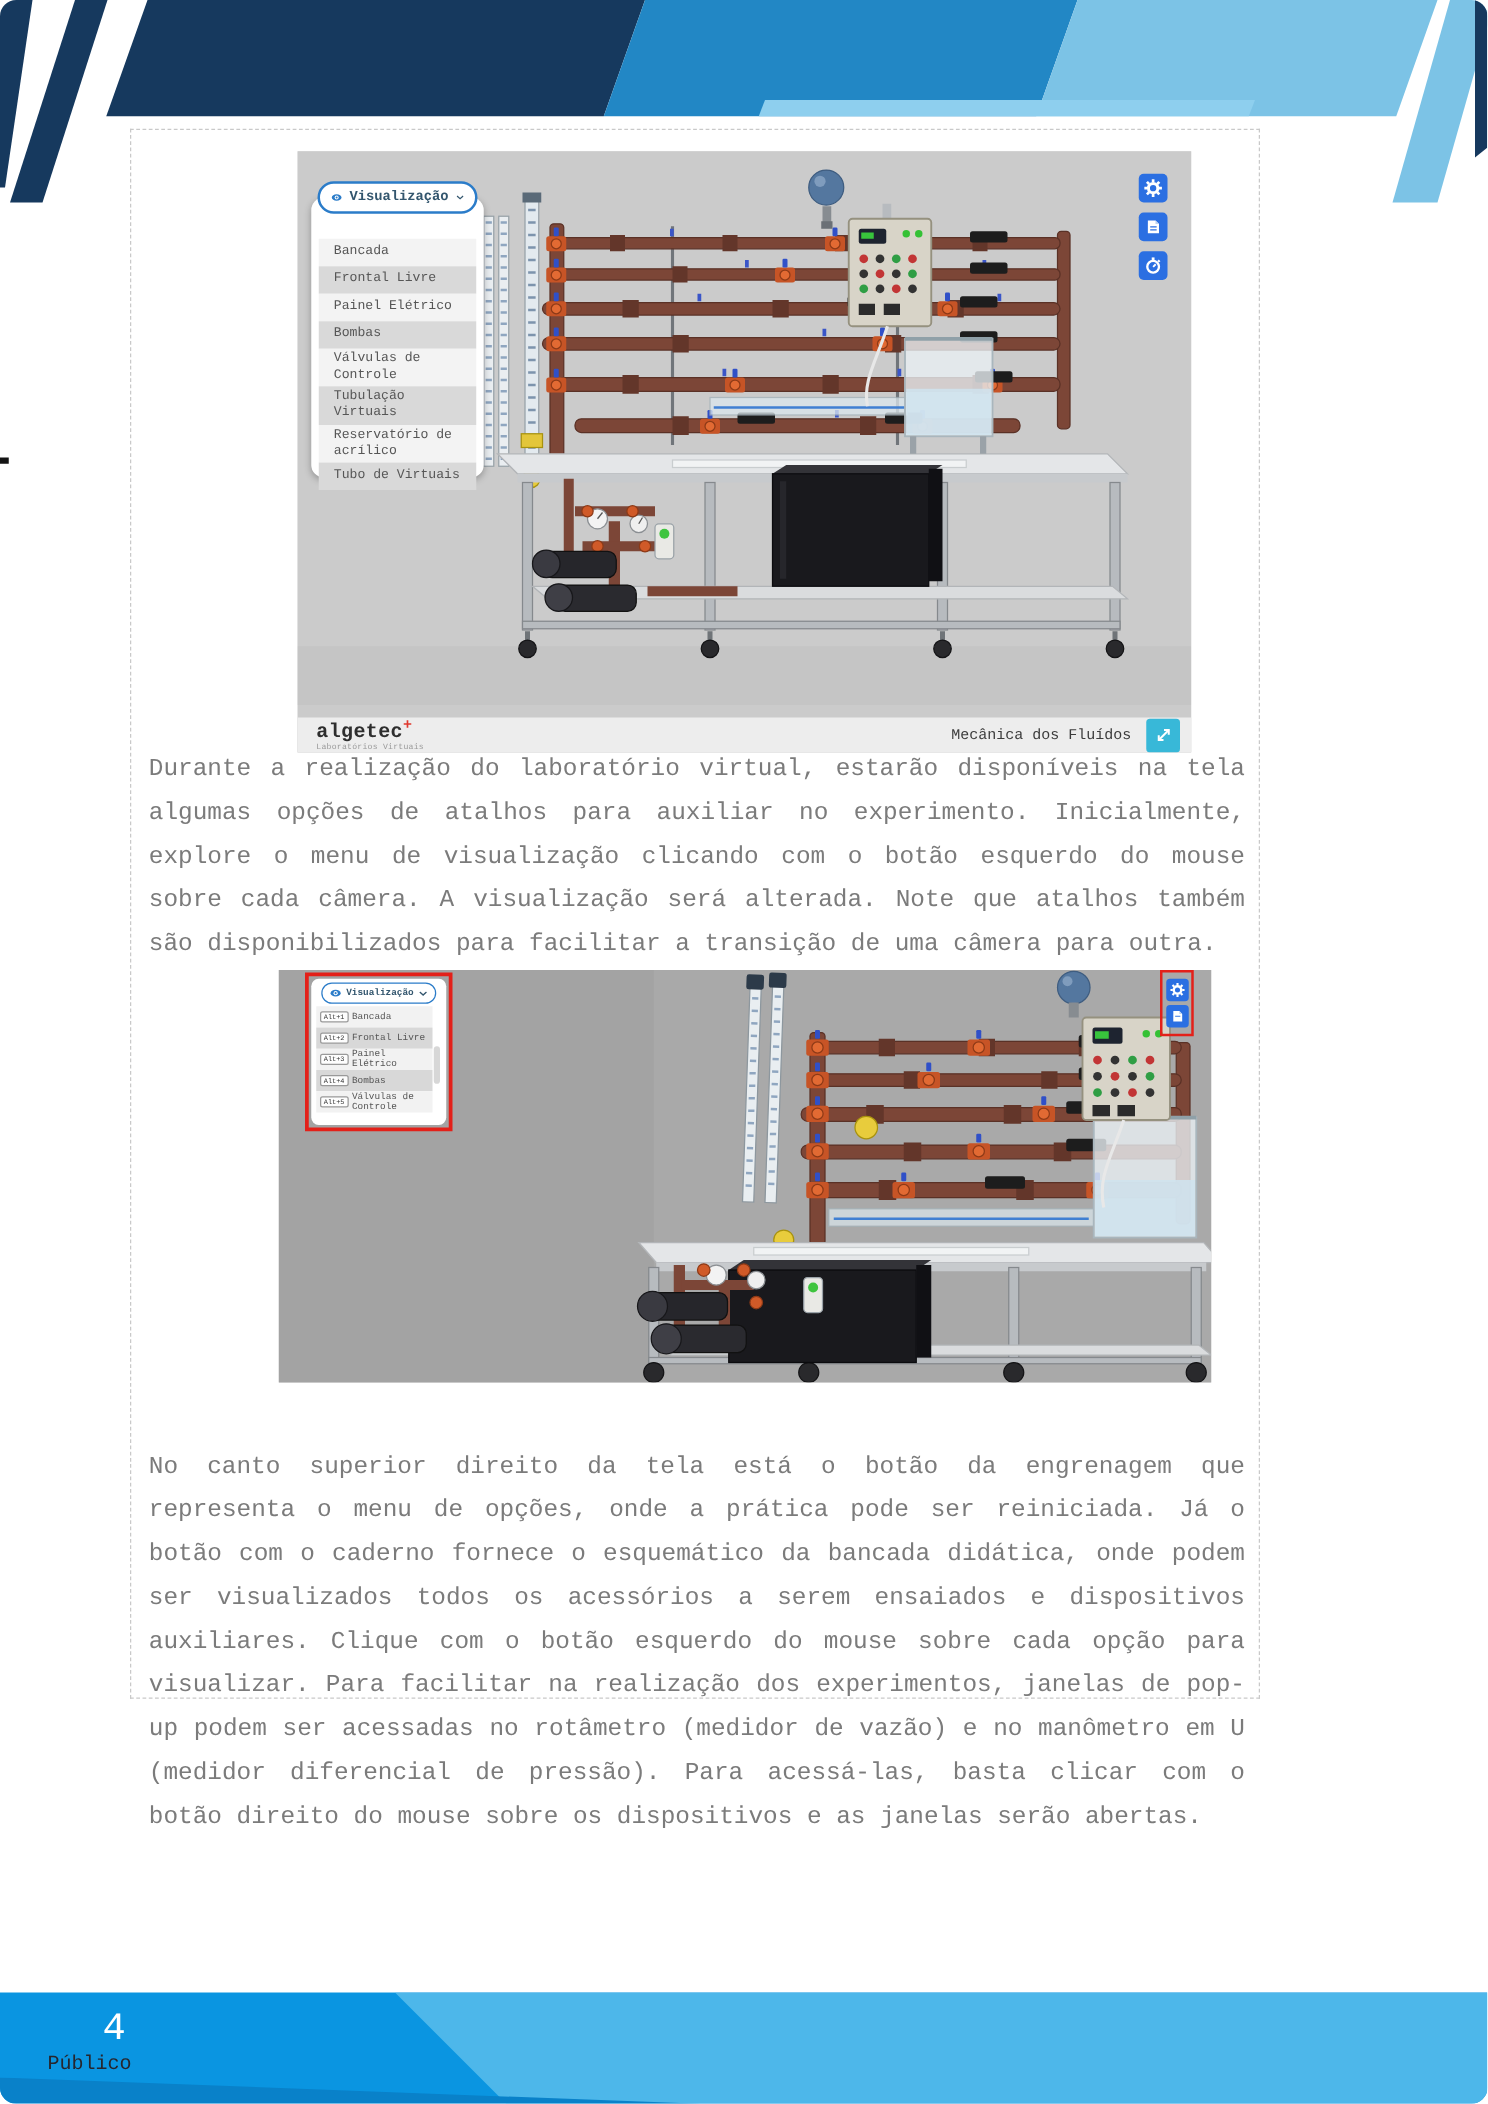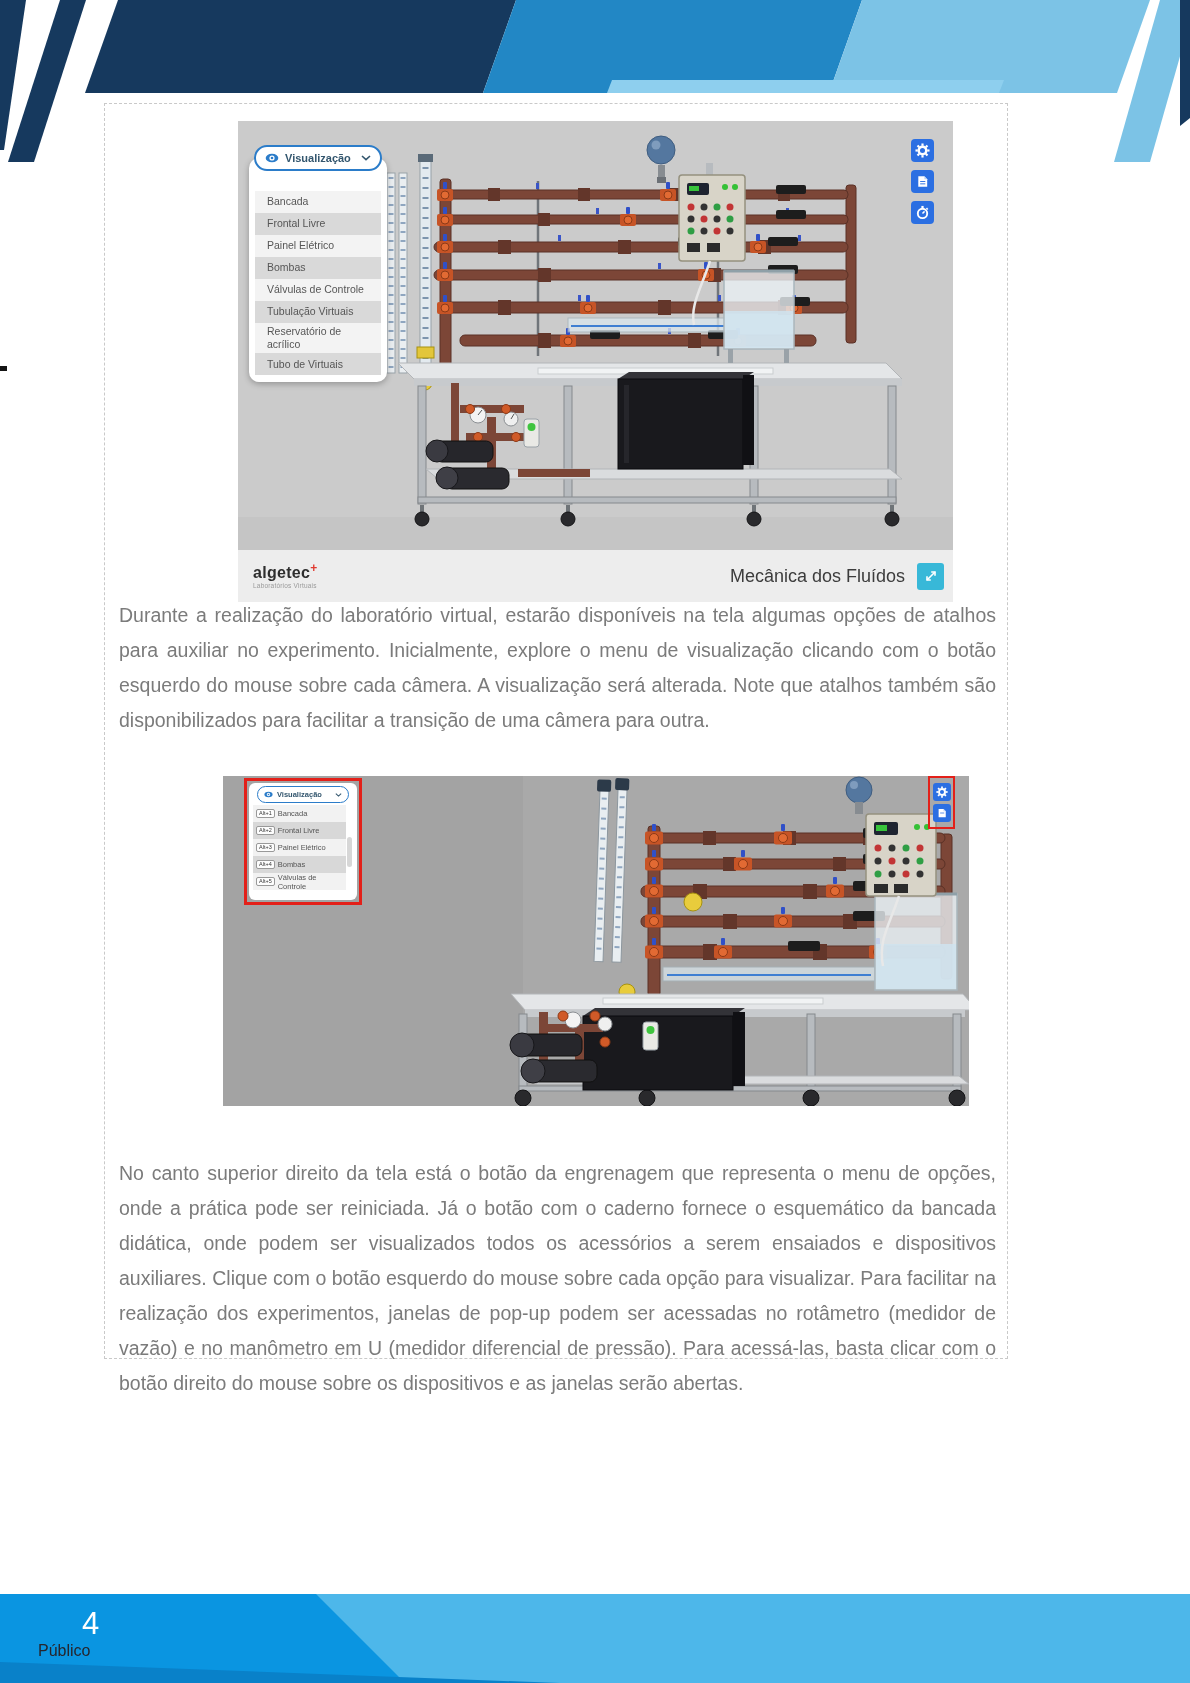--- a/index.html
+++ b/index.html
@@ -1,17 +1,17 @@
 <!DOCTYPE html>
 <html><head>
 <meta charset="utf-8">
 <style>
   html,body{margin:0;padding:0;background:#fff;}
   .page{position:relative;width:1190px;height:1683px;background:#fff;overflow:hidden;
-        font-family:Liberation Sans, sans-serif;}
+        font-family:Liberation Mono, monospace;border-radius:13px;}
   
   .hdr,.ftr-svg{position:absolute;left:0;pointer-events:none;}
   .hdr{top:0;}
   .edge-dash{position:absolute;left:0;top:366px;width:7px;height:5px;background:#141414;}
   .footer{position:absolute;left:0;top:1594px;width:1190px;height:89px;background:#0a95e1;overflow:hidden;}
   .f-light{position:absolute;inset:0;background:#4db7ea;
            clip-path:polygon(316px 0,1190px 0,1190px 89px,405px 89px);}
   .f-dark{position:absolute;inset:0;background:#0981c9;
           clip-path:polygon(0 68px,560px 89px,0 89px);}
   .publico{position:absolute;left:38px;top:48px;font-size:16px;color:#26262e;}
@@ -58,27 +58,27 @@
   .sbthumb{position:absolute;right:5px;top:54px;width:5px;height:30px;background:#d7d7d7;border-radius:3px;}
   
   .tools1{position:absolute;right:19px;top:18px;display:flex;flex-direction:column;gap:8px;}
   .tbtn{width:23px;height:23px;border-radius:4px;background:#2b6fe2;border:none;display:flex;
         align-items:center;justify-content:center;padding:0;cursor:pointer;}
   .tools2{position:absolute;left:705px;top:0;width:27px;height:53px;border:2.5px solid #e32019;
           box-sizing:border-box;display:flex;flex-direction:column;align-items:center;
           justify-content:center;gap:3px;}
   .tbtn.small{width:18px;height:18px;border-radius:3px;}
   
-  .bar{position:absolute;left:0;bottom:0;width:100%;height:52px;background:#ededed;
+  .bar{position:absolute;left:0;bottom:0;width:100%;height:28px;background:#ededed;
        display:flex;align-items:center;}
   .logo{margin-left:15px;line-height:1;}
   .logo .name{font-size:16px;font-weight:bold;color:#2e2e2e;letter-spacing:.3px;}
   .logo .plus{color:#e0392f;font-size:12px;font-weight:bold;vertical-align:super;}
   .logo .tag{font-size:6.5px;color:#9a9a9a;margin-top:2px;letter-spacing:.2px;}
-  .bartitle{margin-left:auto;font-size:18px;color:#3c3c3c;text-align:center;}
+  .bartitle{margin-left:auto;font-size:12px;color:#3c3c3c;text-align:center;}
   .expand{width:27px;height:27px;background:#38b8d8;border:none;border-radius:3px;
           margin:0 9px 0 12px;display:flex;align-items:center;justify-content:center;
           padding:0;cursor:pointer;}
 </style>
 </head>
 <body>
 
 <div class="page">
 
   <svg class="hdr" width="1190" height="165">

